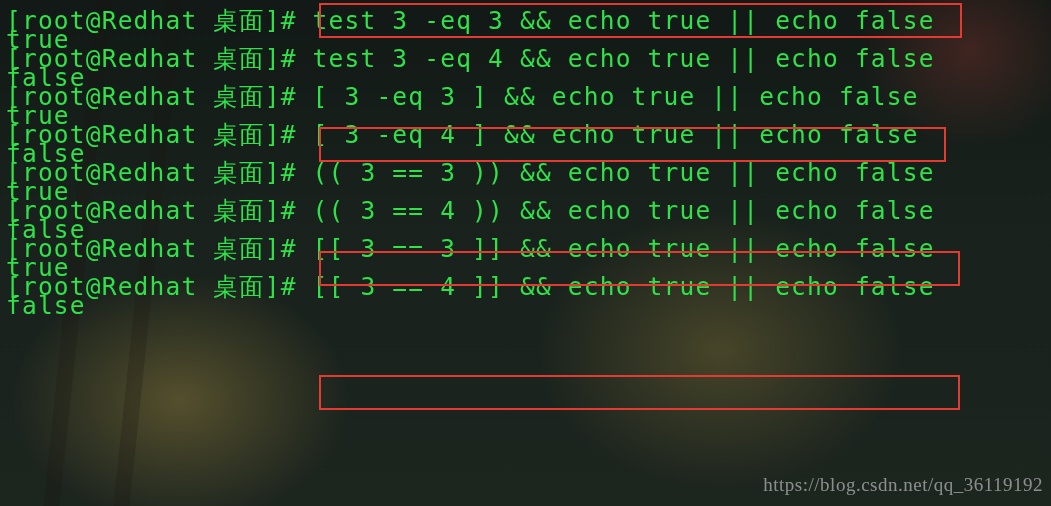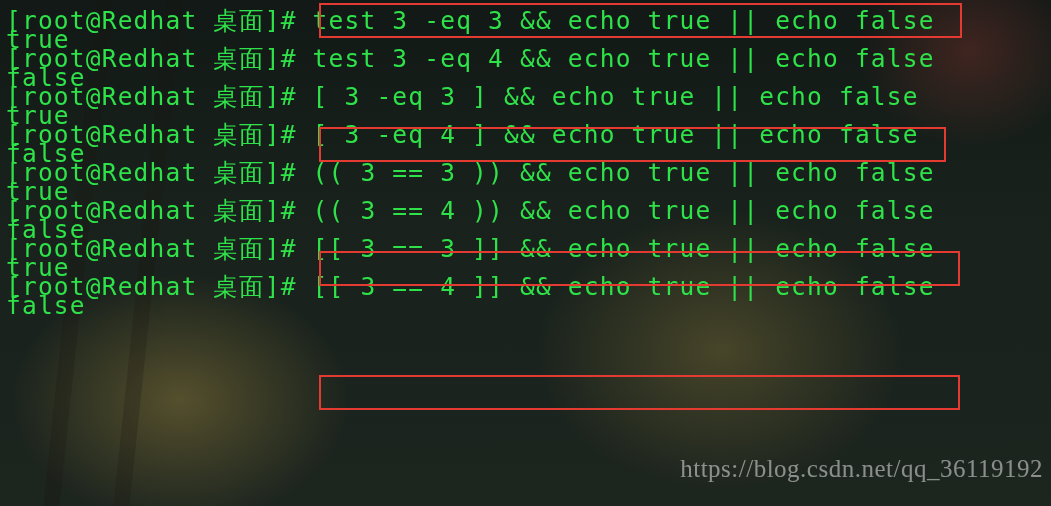--- a/index.html
+++ b/index.html
@@ -50,23 +50,23 @@
   .hl {
     position: absolute;
     border: 2.5px solid #e33b32;
     box-sizing: border-box;
     background: transparent;
     pointer-events: none;
   }
   .watermark {
     position: absolute;
     right: 8px;
-    bottom: 22px;
+    bottom: 6px;
     font-family: "Times New Roman", serif;
-    font-size: 25px;
+    font-size: 19px;
     letter-spacing: 0.5px;
     color: rgba(230,230,230,0.55);
   }
 </style>
 </head>
 <body>
 
 <div class="bg"></div>
 <div class="overlay"></div>
 

